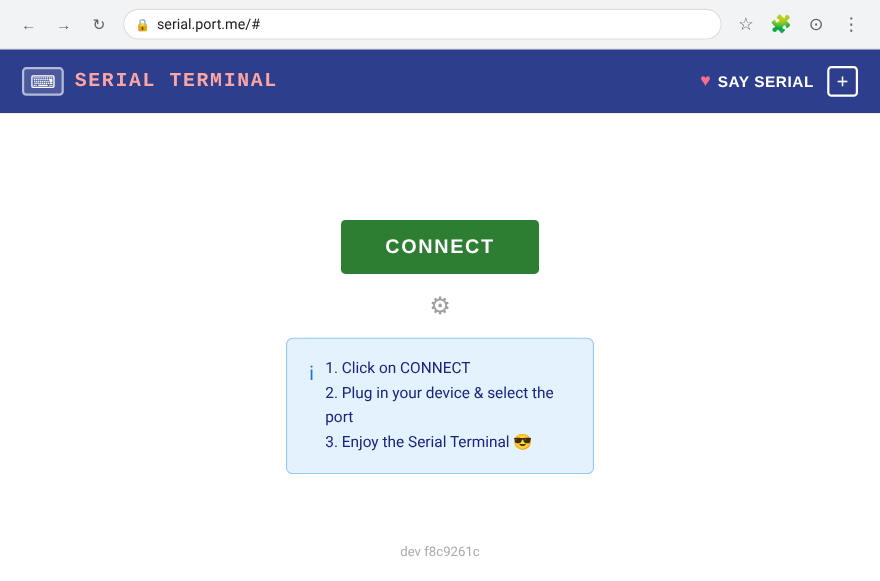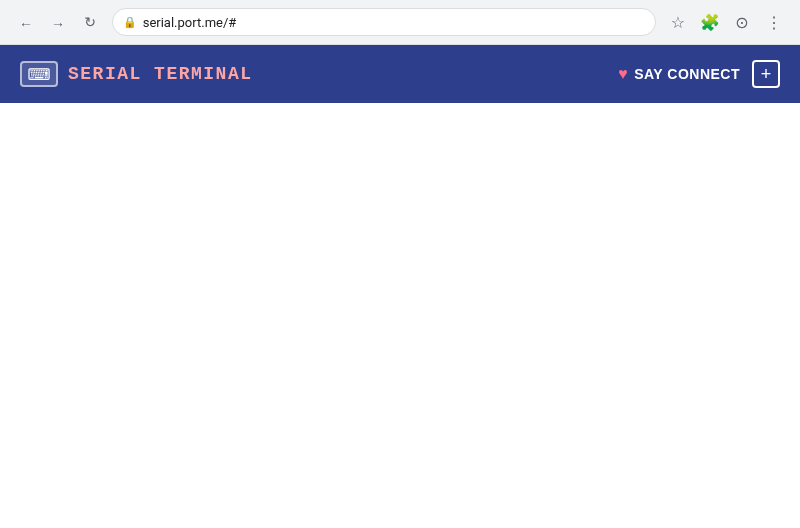--- a/index.html
+++ b/index.html
@@ -283,23 +283,36 @@
 <div class="app-header">
   <div class="app-logo">
     <div class="keyboard-icon">
       <span>⌨</span>
     </div>
     <span class="app-title">SERIAL TERMINAL</span>
   </div>
   <div class="header-right">
     <button class="say-thanks-btn">
       <span class="heart">♥</span>
-      <span>SAY CONNECT</span>
+      <span>SAY SERIAL</span>
     </button>
     <button class="plus-btn">+</button>
   </div>
 </div>
 
 <div class="main-content">
+  <div class="connect-area">
+    <button class="connect-btn">CONNECT</button>
+    <span class="settings-icon">⚙</span>
+    <div class="info-box">
+      <span class="info-icon">ℹ</span>
+      <div class="info-text">
+        <p>1. Click on CONNECT</p>
+        <p>2. Plug in your device &amp; select the port</p>
+        <p>3. Enjoy the Serial Terminal 😎</p>
+      </div>
+    </div>
+  </div>
 
   <div class="footer">
+    <div class="dev-hash">dev f8c9261c</div>
   </div>
 </div>
 
 </body></html>

